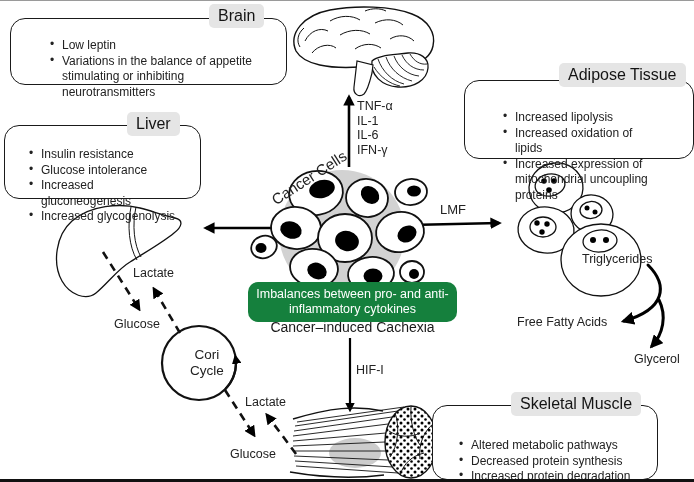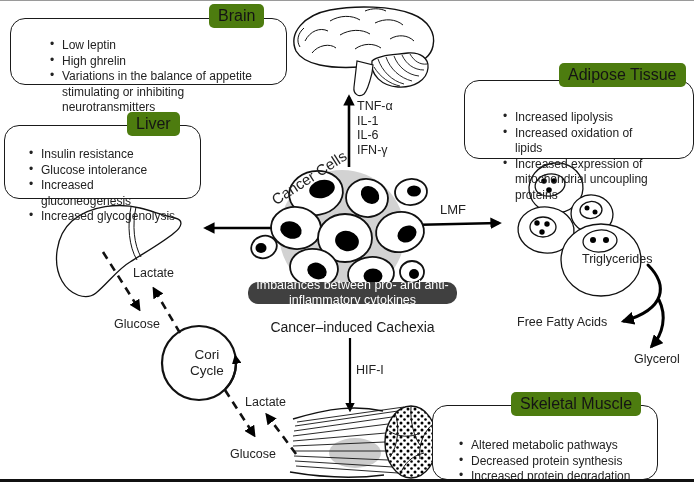--- a/index.html
+++ b/index.html
@@ -11,33 +11,33 @@
   }
   #diagram-svg{position:absolute;left:0;top:0;z-index:1;}
   .box{
     position:absolute;z-index:2;background:#fff;
     border:1.6px solid #1a1a1a;border-radius:15px;box-sizing:border-box;
   }
   .box ul{list-style:none;margin:16px;padding:0;}
   .box li{position:relative;padding-left:13px;font-size:12px;line-height:15.5px;color:#222;}
   .box li::before{content:"\2022";position:absolute;left:1px;top:-1px;}
   .tab{
-    position:absolute;z-index:5;background:#4d7c0f;color:#141414;
+    position:absolute;z-index:5;background:#e5e5e5;color:#141414;
     border-radius:5px;padding:2px 9px;font-size:16px;line-height:20px;white-space:nowrap;
   }
   .lbl{position:absolute;z-index:3;font-size:12.5px;line-height:14px;white-space:nowrap;color:#222;}
   #cancer-cells-label{
     position:absolute;left:266px;top:168px;z-index:3;font-size:15px;color:#222;
     transform:rotate(-33deg);white-space:nowrap;
   }
   #cytokine-list{position:absolute;left:357px;top:98px;z-index:3;}
   #cytokine-list span{display:block;font-size:12.5px;line-height:14.6px;color:#222;}
   #imbalance-box{
-    position:absolute;left:248px;top:281px;width:209px;height:22px;z-index:4;
-    background:#404040;color:#fff;border-radius:10px;
+    position:absolute;left:248px;top:281px;width:209px;height:40px;z-index:4;
+    background:#15803d;color:#fff;border-radius:10px;
     display:flex;flex-direction:column;align-items:center;justify-content:center;
     font-size:12.5px;line-height:15px;white-space:nowrap;
   }
   #cachexia-label{
     position:absolute;left:248px;top:318px;width:209px;z-index:3;
     text-align:center;font-size:14px;color:#1a1a1a;white-space:nowrap;
   }
   #cori-label{
     position:absolute;left:162px;top:346px;width:74px;z-index:3;
     text-align:center;font-size:13.5px;line-height:16px;color:#222;padding-left:8px;
@@ -192,21 +192,20 @@
         <path d="M433,423 C424,430 418,444 420,458"></path>
         <path d="M400,474 C404,462 412,455 424,452"></path>
         <path d="M389,430 C398,436 410,437 420,432"></path>
       </g>
     </g>
   </svg>
 
   <div class="box" id="brain-box" style="left:10px;top:17px;width:277px;height:67px;padding:3px 5px 3px 22px;">
     <ul>
       <li>Low leptin</li>
-      <li>High ghrelin</li>
       <li>Variations in the balance of appetite stimulating or inhibiting neurotransmitters</li>
     </ul>
   </div>
   <div class="tab" style="left:209px;top:3px;">Brain</div>
 
   <div class="box" id="liver-box" style="left:4px;top:124px;width:197px;height:74px;padding:5px 4px 5px 7px;">
     <ul>
       <li>Insulin resistance</li>
       <li>Glucose intolerance</li>
       <li>Increased gluconeogenesis</li>

